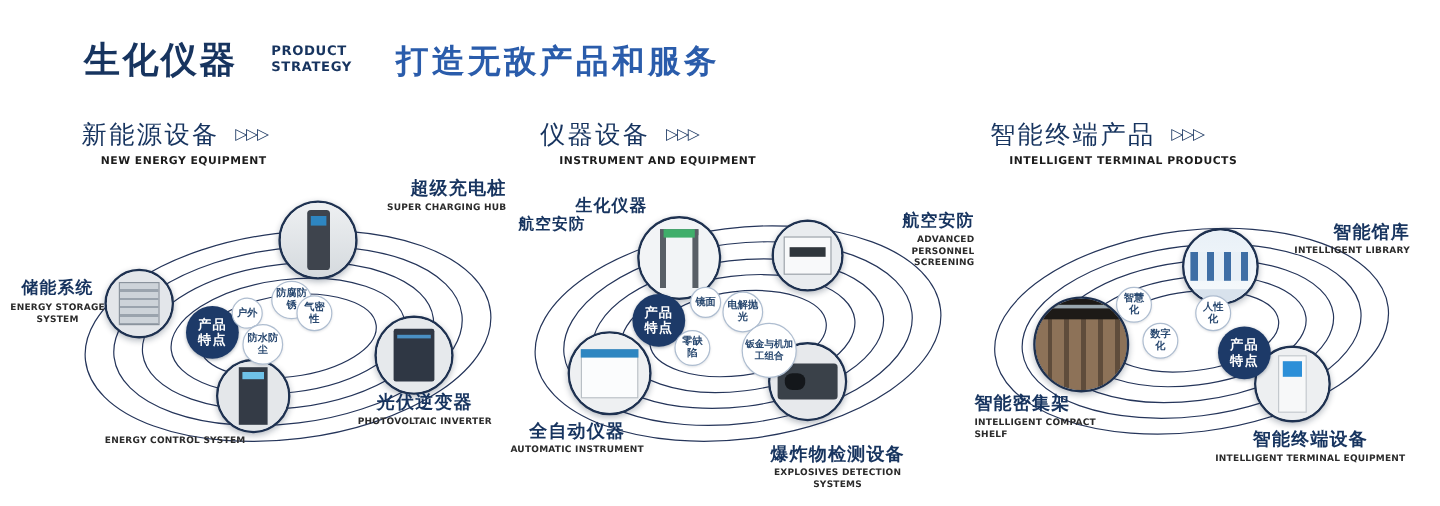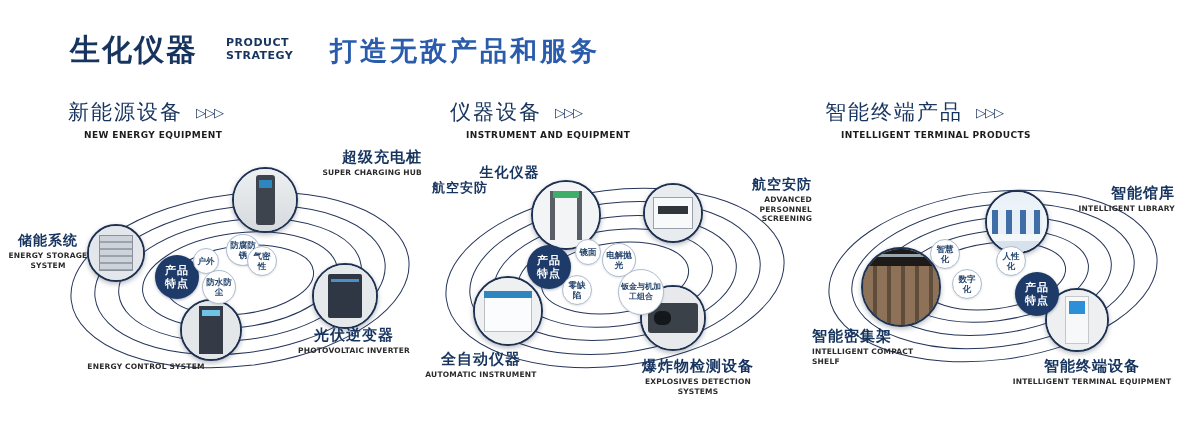--- a/index.html
+++ b/index.html
@@ -206,21 +206,21 @@
     <div class="prod-cn">生化仪器</div>
   </div>
   <div class="prod-label ta-l" style="left:712px;top:176px;width:100px">
     <div class="prod-cn">航空安防</div>
     <div class="prod-en">ADVANCED PERSONNEL SCREENING</div>
   </div>
   <div class="prod-label ta-c" style="left:425px;top:350px;width:112px">
     <div class="prod-cn" style="font-size:15px">全自动仪器</div>
     <div class="prod-en">AUTOMATIC INSTRUMENT</div>
   </div>
-  <div class="prod-label ta-c" style="left:624px;top:357px;width:148px">
+  <div class="prod-label ta-c" style="left:624px;top:369px;width:148px">
     <div class="prod-cn" style="font-size:15px">爆炸物检测设备</div>
     <div class="prod-en">EXPLOSIVES DETECTION SYSTEMS</div>
   </div>
 
   <div class="ph" style="left:985px;top:190px;width:64px;height:64px">
     <div style="position:absolute;inset:0;background:linear-gradient(#e8f0f7,#f7fafc)"></div>
     <div style="position:absolute;left:8%;top:30%;width:84%;height:40%;background:repeating-linear-gradient(90deg,#3e6ea5 0 6px,#e8f0f7 6px 14px)"></div>
     <div style="position:absolute;left:0;bottom:0;width:100%;height:18%;background:#d8e2ec"></div>
   </div>
 

